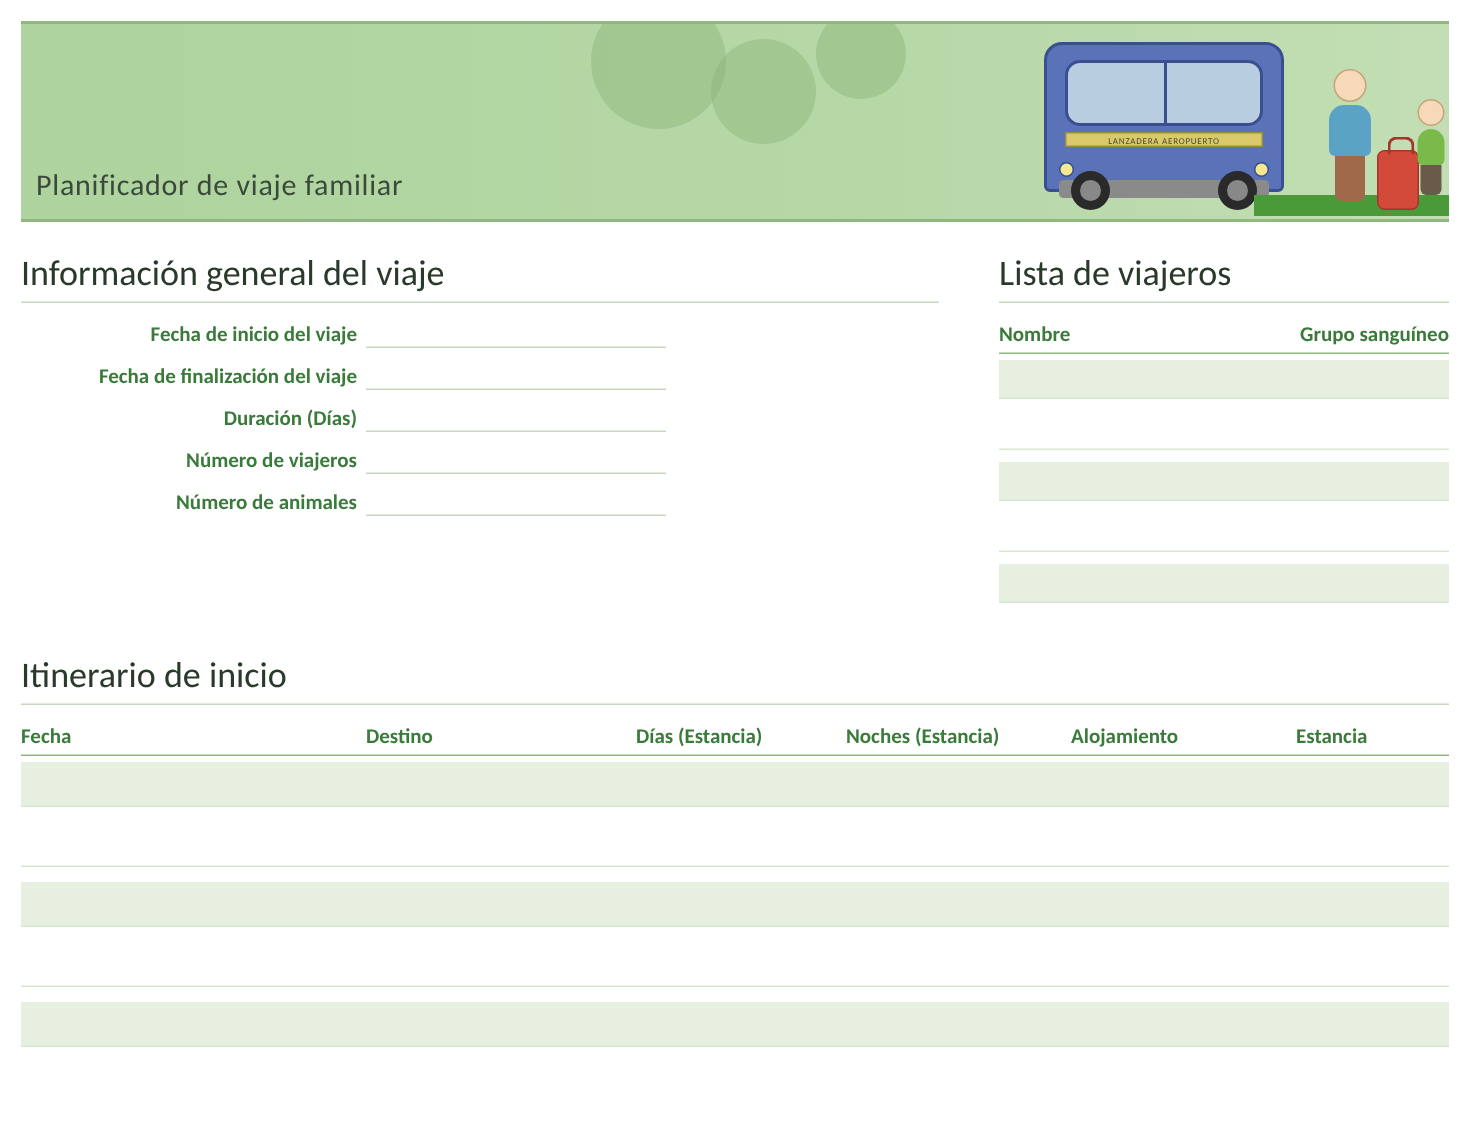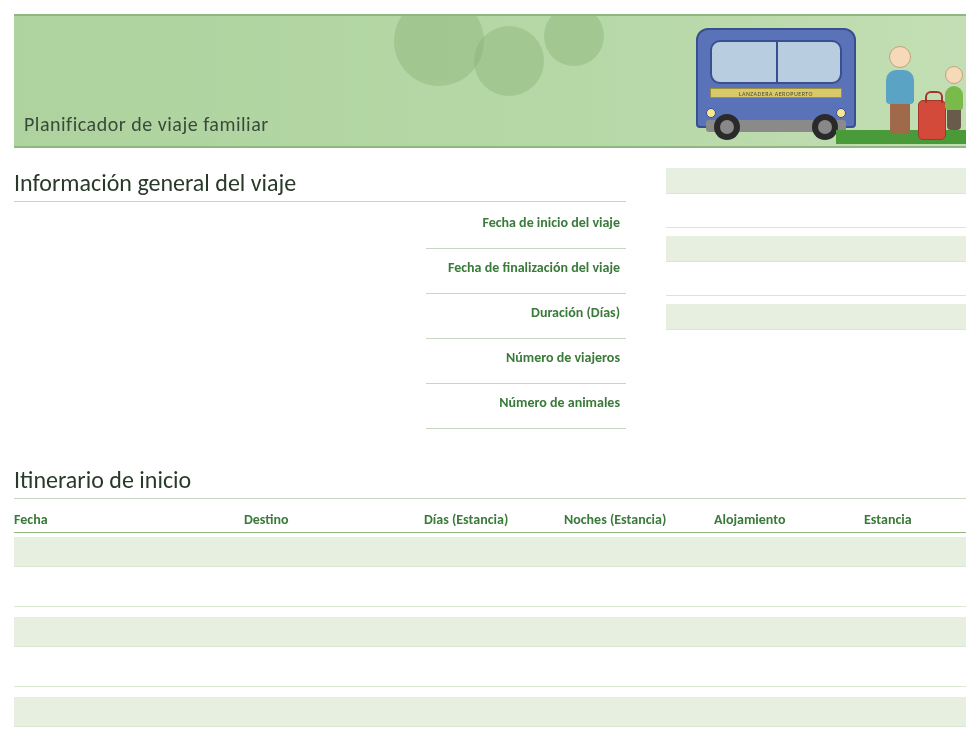--- a/index.html
+++ b/index.html
@@ -186,23 +186,22 @@
     font-size:24px;
     font-weight:400;
     color:#2a3a2a;
     border-bottom:1px solid #c8d8c0;
     padding-bottom:4px;
     margin-bottom:12px;
   }
 
   .info-row {
     display:flex;
-    align-items:flex-end;
+    align-items:flex-start;
     margin-bottom:10px;
-    flex-direction:column;
   }
   .info-label {
     width:230px;
     text-align:right;
     color:#3a7a3a;
     font-weight:600;
     font-size:14px;
     padding-right:6px;
   }
   .info-blank {
@@ -318,20 +317,25 @@
         <div class="info-label">Número de viajeros</div>
         <div class="info-blank"></div>
       </div>
       <div class="info-row">
         <div class="info-label">Número de animales</div>
         <div class="info-blank"></div>
       </div>
     </div>
 
     <div class="right-col">
+      <div class="section-title">Lista de viajeros</div>
+      <div class="traveler-header">
+        <div class="c1">Nombre</div>
+        <div class="c2">Grupo sanguíneo</div>
+      </div>
       <div class="traveler-row shaded"></div>
       <div class="traveler-row"></div>
       <div class="traveler-row shaded"></div>
       <div class="traveler-row"></div>
       <div class="traveler-row shaded"></div>
     </div>
 
   </div>
 
   <div class="section-full">

